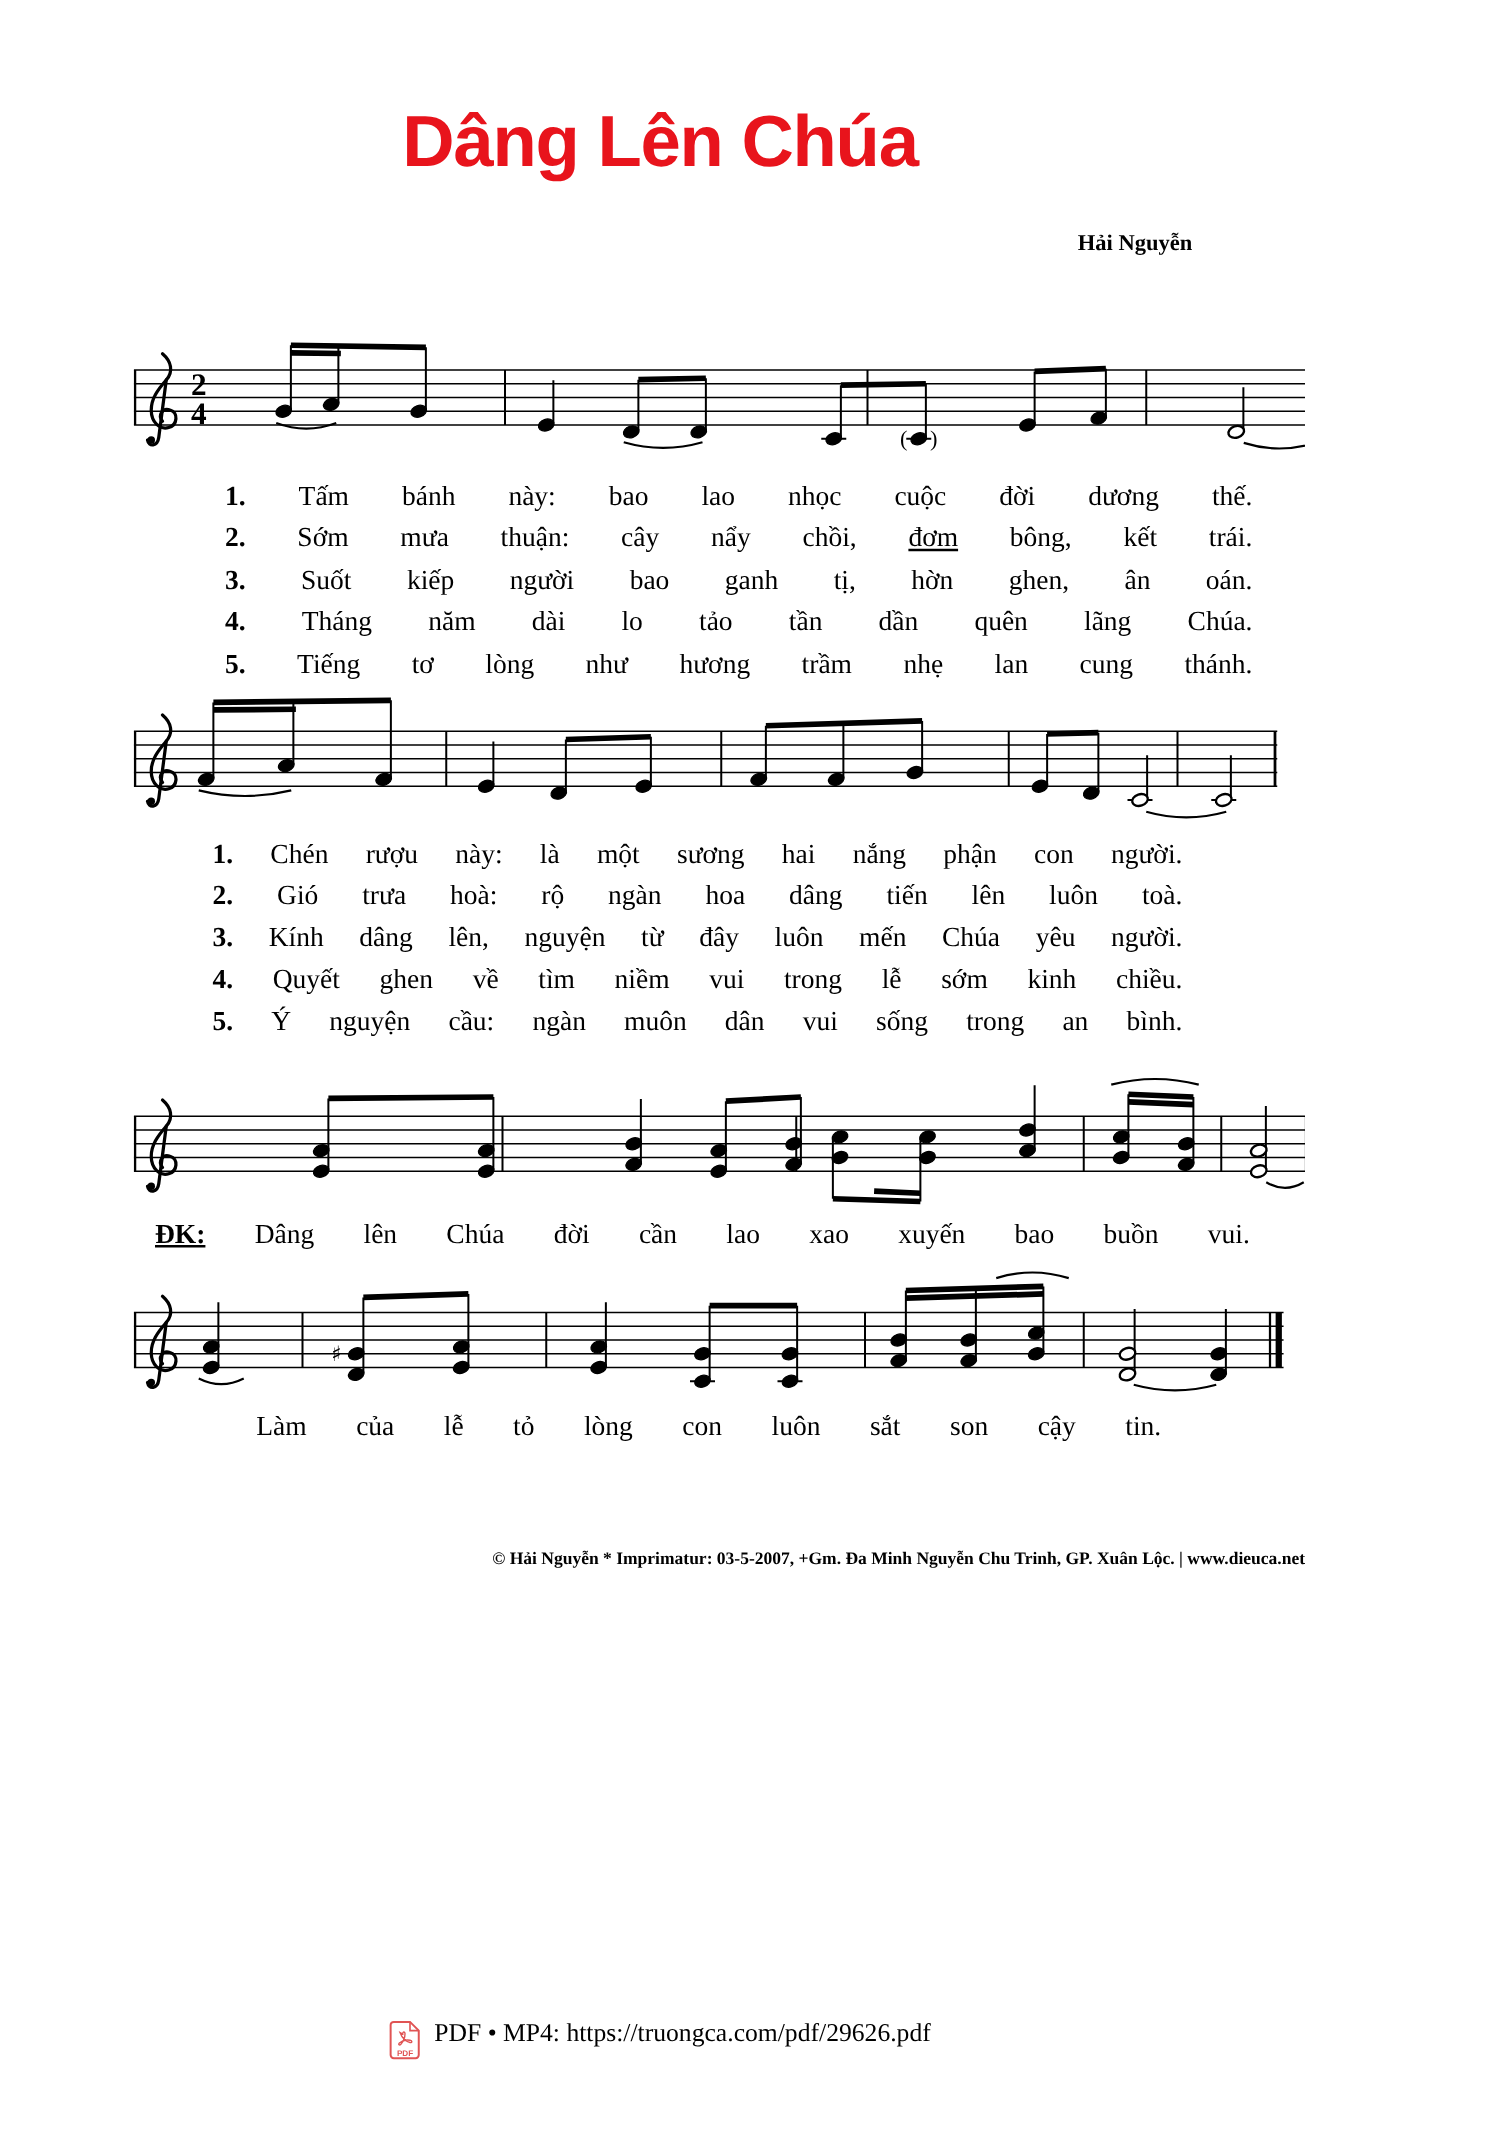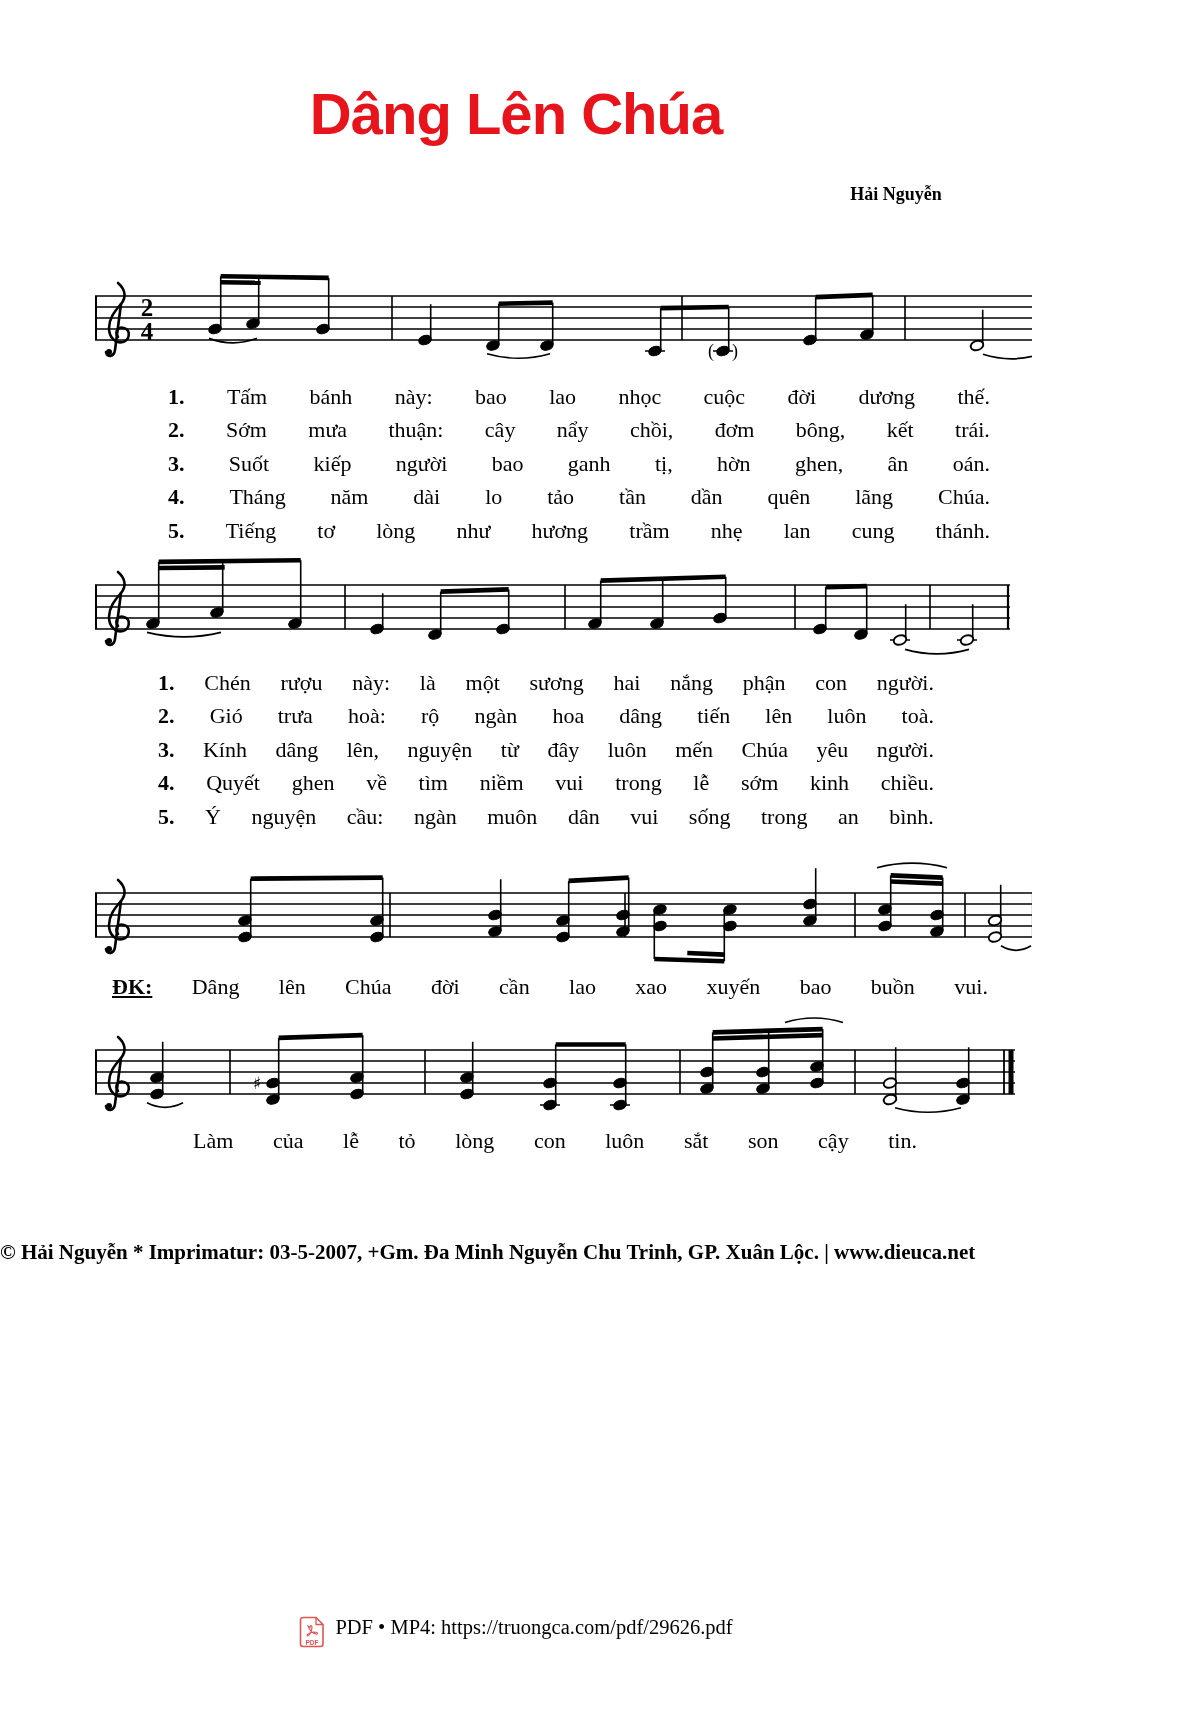--- a/index.html
+++ b/index.html
@@ -1,32 +1,32 @@
 <!DOCTYPE html>
 <html style="--title-red: #e8141c; --pdf-red: #e05454;"><head>
 <meta charset="utf-8">
 <style>
   html,body{margin:0;padding:0;background:#ffffff;}
   .page{position:relative;width:1032px;height:1722px;background:#fff;overflow:hidden;
-        font-family:"Liberation Serif",serif;color:#000;}
+        font-family:"Liberation Serif",serif;color:#000;margin-left:12px;}
   .title{position:absolute;top:80px;left:0;right:0;text-align:center;
          font-family:"Liberation Sans",sans-serif;font-weight:bold;font-size:58px;
          letter-spacing:-1px;color:var(--title-red,#e8141c);}
   .composer{position:absolute;top:184px;left:796px;width:200px;text-align:center;
             font-weight:bold;font-size:18px;}
   .staff{position:absolute;}
   .vblock{position:absolute;display:flex;flex-direction:column;}
   .lrow{display:flex;justify-content:space-between;align-items:center;
         height:33.5px;font-size:22px;white-space:nowrap;}
   .lrow .num{font-weight:bold;}
   .lrow .dk{font-weight:bold;text-decoration:underline;}
-  .lrow .u{text-align:center;}
+  .lrow .u{text-decoration:underline;text-align:center;}
   .chorus-row,.final-row{position:absolute;align-items:center;}
-  .credits{position:absolute;top:1240px;left:0;right:0;text-align:left;
-           font-weight:bold;font-size:21px;}
+  .credits{position:absolute;top:1240px;left:0;right:0;text-align:right;
+           font-weight:bold;font-size:14px;}
   .footer{position:absolute;top:1616px;left:0;right:0;display:flex;
           justify-content:center;align-items:flex-start;gap:10px;font-size:20.5px;}
   .pdficon{display:block;color:var(--pdf-red,#e05454);}
 </style>
 </head>
 <body>
 
 <div class="page">
 
   <div class="title">Dâng Lên Chúa</div>

